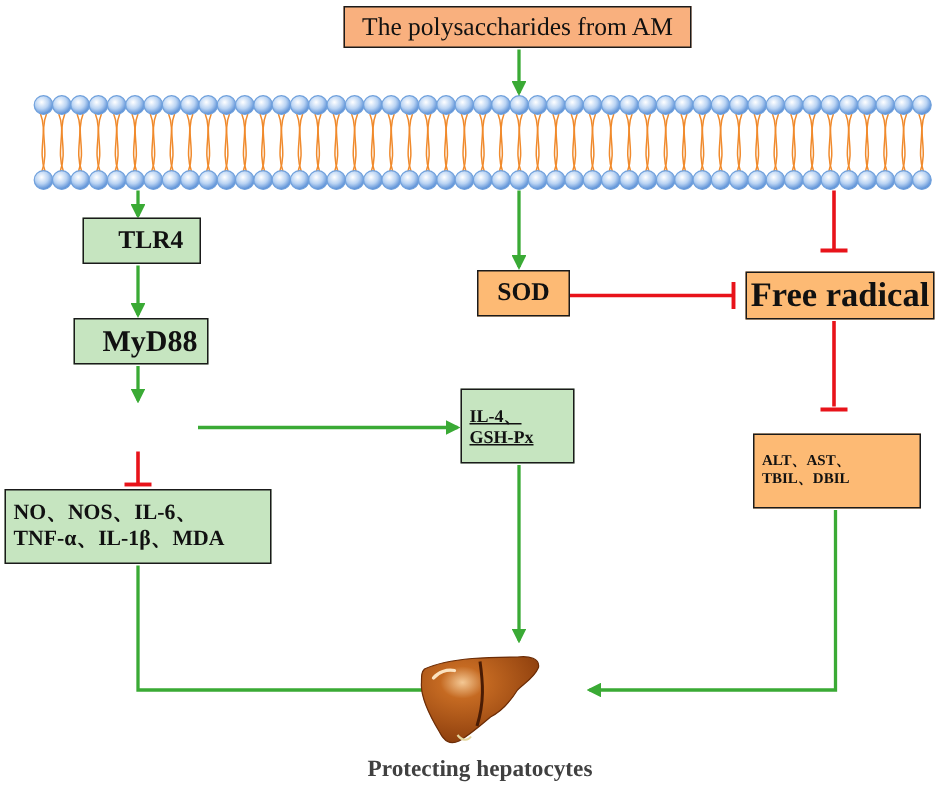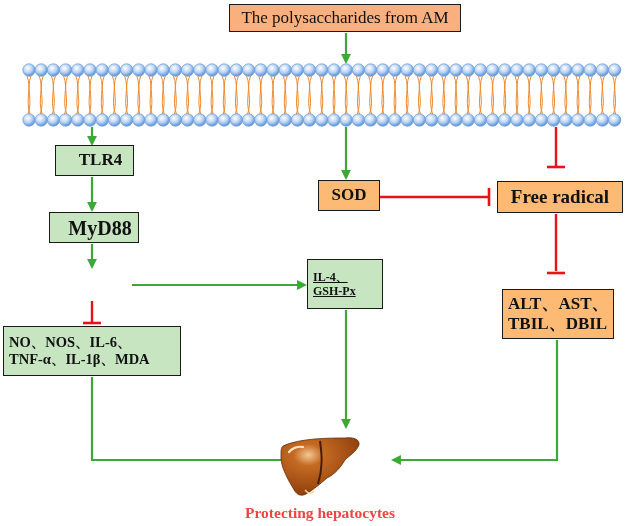--- a/index.html
+++ b/index.html
@@ -3,21 +3,21 @@
 <meta charset="utf-8">
 <style>
   html, body { margin:0; padding:0; background:#ffffff; }
   body { width:625px; height:526px; position:relative; overflow:hidden; font-family:"Liberation Serif", serif; }
   #stage { position:absolute; left:0; top:0; width:558px; height:526px; }
   .box { position:absolute; box-sizing:border-box; border:1.6px solid #1a1a1a; color:#111; font-family:"Liberation Serif", serif; font-weight:bold; display:flex; align-items:center; justify-content:center; text-align:center; line-height:1.2; }
   .green { background:#c6e5c0;padding-left:12px; }
   .blue { background:#fdba74; }
   .orange { background:#f9b07e; font-weight:normal; font-size:17px; }
   .left { justify-content:flex-start; text-align:left; padding-left:5px; }
-  .title-out { position:absolute; font-family:"Liberation Serif", serif; font-weight:bold; font-size:15.5px; color:#ef4444; text-align:center; }
+  .title-out { position:absolute; font-family:"Liberation Serif", serif; font-weight:bold; font-size:15.5px; color:#404040; text-align:center; }
 </style>
 </head>
 <body>
 
 <div id="stage">
   <svg id="svg" width="625" height="526" style="position:absolute;left:0;top:0">
     <defs>
       <radialGradient id="headGrad" cx="40%" cy="35%" r="65%">
         <stop offset="0%" stop-color="#ffffff"></stop>
         <stop offset="55%" stop-color="#b9d3f3"></stop>
@@ -283,24 +283,24 @@
   </div>
   <div class="box green left" style="left:307px;top:259px;width:76px;height:50px;font-size:12px;text-decoration:underline;">
     <div>
       <div>IL-4、</div>
       <div>GSH-Px</div>
     </div>
   </div>
   <div class="box blue" style="left:318px;top:180px;width:62px;height:31px;font-size:17px;">
     <span>SOD</span>
   </div>
-  <div class="box blue" style="left:497px;top:181px;width:126px;height:32px;font-size:19px;justify-content:center;">
+  <div class="box blue" style="left:497px;top:181px;width:126px;height:32px;font-size:23px;justify-content:center;">
     <span>Free radical</span>
   </div>
-  <div class="box blue left" style="left:502px;top:289px;width:112px;height:50px;font-size:17px;">
+  <div class="box blue left" style="left:502px;top:289px;width:112px;height:50px;font-size:10px;">
     <div>
       <div>ALT、AST、</div>
       <div>TBIL、DBIL</div>
     </div>
   </div>
 
   <div class="title-out" style="left:230px;top:504px;width:180px;">Protecting hepatocytes</div>
 </div>
 
 </body></html>

